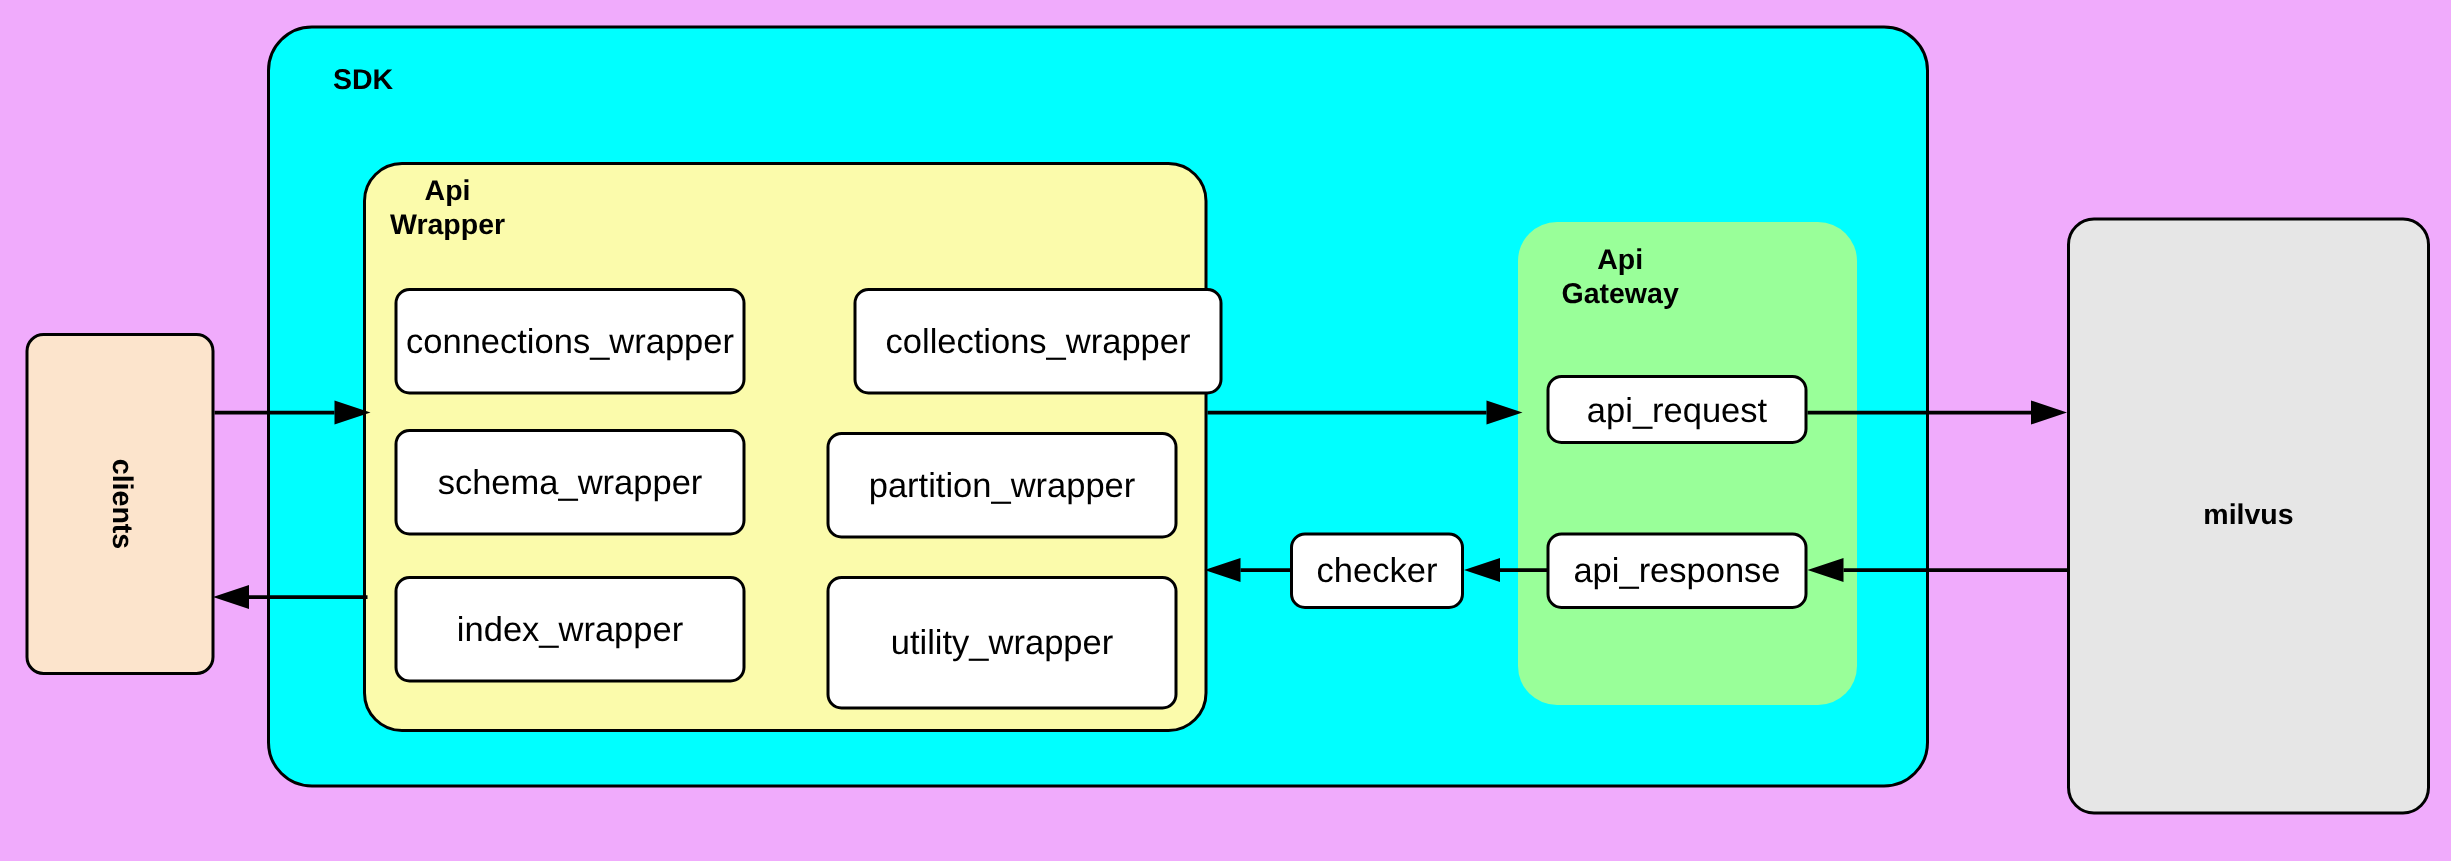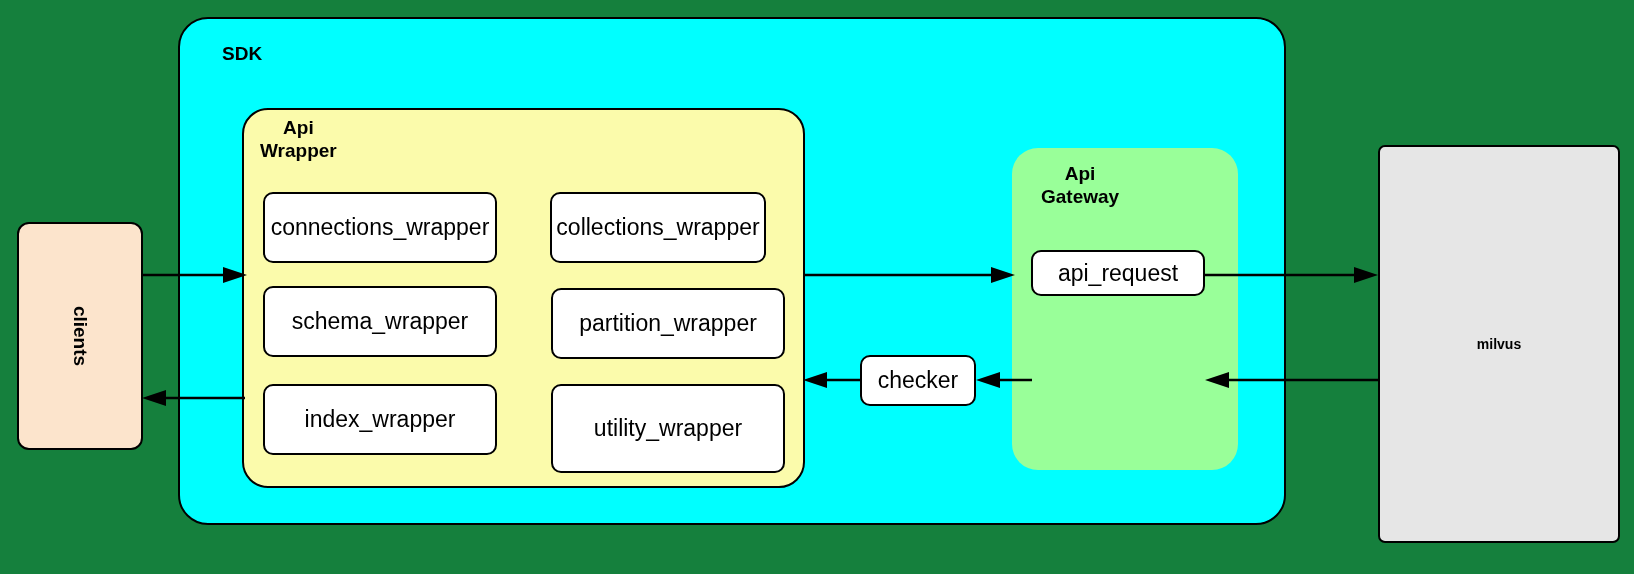--- a/index.html
+++ b/index.html
@@ -7,21 +7,21 @@
     padding: 0;
     background: #ffffff;
   }
   body {
     font-family: "Liberation Sans", sans-serif;
   }
   #canvas {
     position: relative;
     width: 1634px;
     height: 574px;
-    background: #15803d;
+    background: #f0abfc;
     overflow: hidden;
   }
   .node {
     position: absolute;
     box-sizing: border-box;
     border: 2px solid #000000;
     display: flex;
     align-items: center;
     justify-content: center;
     text-align: center;
@@ -75,21 +75,21 @@
   #gateway-label  { left: 1041px; top: 162px; }
 
   
   .leaf {
     background: #ffffff;
     border-radius: 10px;
     font-size: 23px;
   }
 
   #box-connections { left: 263px; top: 192px; width: 234px; height: 71px; }
-  #box-collections { left: 550px; top: 192px; width: 216px; height: 71px; }
+  #box-collections { left: 569px; top: 192px; width: 246px; height: 71px; }
   #box-schema      { left: 263px; top: 286px; width: 234px; height: 71px; }
   #box-partition   { left: 551px; top: 288px; width: 234px; height: 71px; }
   #box-index       { left: 263px; top: 384px; width: 234px; height: 71px; }
   #box-utility     { left: 551px; top: 384px; width: 234px; height: 89px; }
 
   #box-api-request  { left: 1031px; top: 250px; width: 174px; height: 46px; }
   #box-api-response { left: 1031px; top: 355px; width: 174px; height: 51px; }
 
   #box-checker { left: 860px; top: 355px; width: 116px; height: 51px; border-radius: 10px; }
 
@@ -99,22 +99,22 @@
   }
   #clients-text {
     font-weight: bold;
     font-size: 19px;
     transform: rotate(90deg);
     white-space: nowrap;
   }
 
   #box-milvus {
     left: 1378px; top: 145px; width: 242px; height: 398px;
-    background: #e6e6e6; border-radius: 7px;
-    font-weight: bold; font-size: 14px;
+    background: #e6e6e6; border-radius: 18px;
+    font-weight: bold; font-size: 19px;
   }
 
   
   .edge { position: absolute; }
   .edge svg { display: block; overflow: visible; }
 </style>
 </head>
 <body>
 
 <div id="canvas">
@@ -145,20 +145,23 @@
   <div class="node leaf" id="box-index">
     <span>index_wrapper</span>
   </div>
   <div class="node leaf" id="box-utility">
     <span>utility_wrapper</span>
   </div>
 
   <div class="node leaf" id="box-api-request">
     <span>api_request</span>
   </div>
+  <div class="node leaf" id="box-api-response">
+    <span>api_response</span>
+  </div>
 
   <div class="node leaf" id="box-checker">
     <span>checker</span>
   </div>
 
   <div class="node" id="box-clients">
     <span id="clients-text">clients</span>
   </div>
 
   <div class="node" id="box-milvus">

